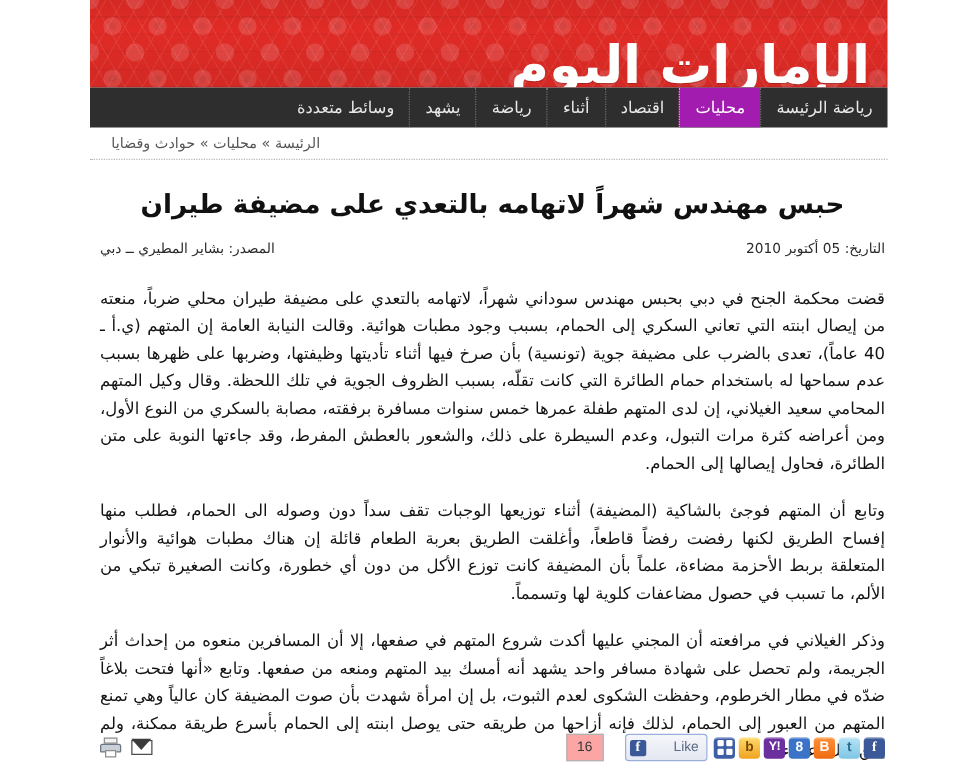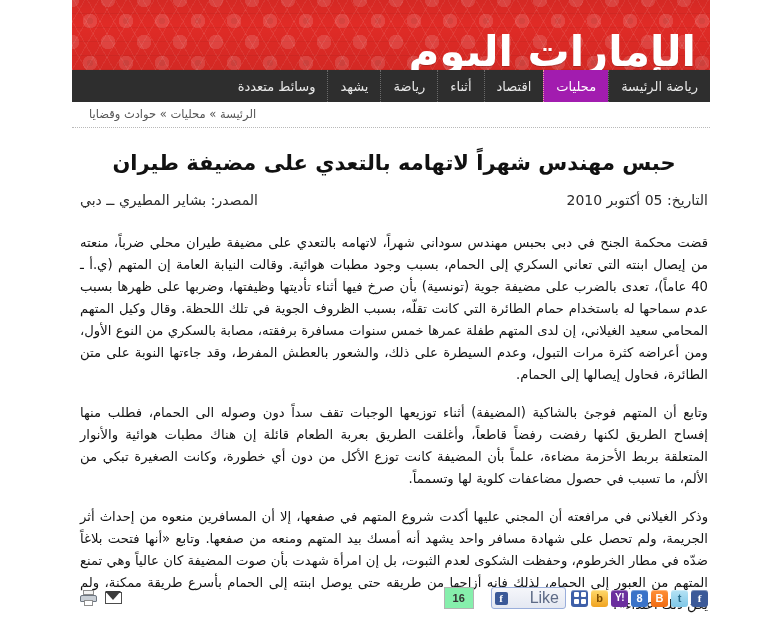--- a/index.html
+++ b/index.html
@@ -142,21 +142,21 @@
     color: #111111;
     text-align: center;
     line-height: 30px;
   }
   .meta-row {
     display: flex;
     flex-direction: row-reverse;
     justify-content: space-between;
     align-items: baseline;
     margin-top: 14px;
-    font-size: 14px;
+    font-size: 11px;
     color: #2a2a2a;
     direction: rtl;
   }
   .meta-source { white-space: nowrap; }
   .meta-date { white-space: nowrap; direction: rtl; }
 
   .body-copy { margin-top: 24px; }
   .para {
     margin: 0 0 16px 0;
     font-size: 13.2px;
@@ -240,31 +240,31 @@
     background: #3b5998;
     color: #ffffff;
     font-size: 11px;
     font-weight: bold;
     line-height: 13px;
     text-align: center;
     border-radius: 2px;
     font-family: "Liberation Serif", serif;
     margin-right: 4px;
   }
-  .fb-label { font-size: 16px; color: #5d6a86; font-family: "Liberation Sans", sans-serif; padding-left: 18px; }
+  .fb-label { font-size: 11px; color: #5d6a86; font-family: "Liberation Sans", sans-serif; padding-left: 18px; }
   .fb-count {
     display: inline-flex;
     align-items: center;
     justify-content: center;
     min-width: 20px;
     height: 20px;
     border: 1px solid #b3b3b3;
-    background: #86efac;
+    background: #fca5a5;
     font-size: 11px;
-    font-weight: bold;
+    font-weight: normal;
     color: #333333;
     padding: 0 4px;
     margin-right: 14px;
     font-family: "Liberation Sans", sans-serif;
   }
   .sicon {
     width: 17px; height: 17px;
     border-radius: 3px;
     display: inline-flex;
     align-items: center;

